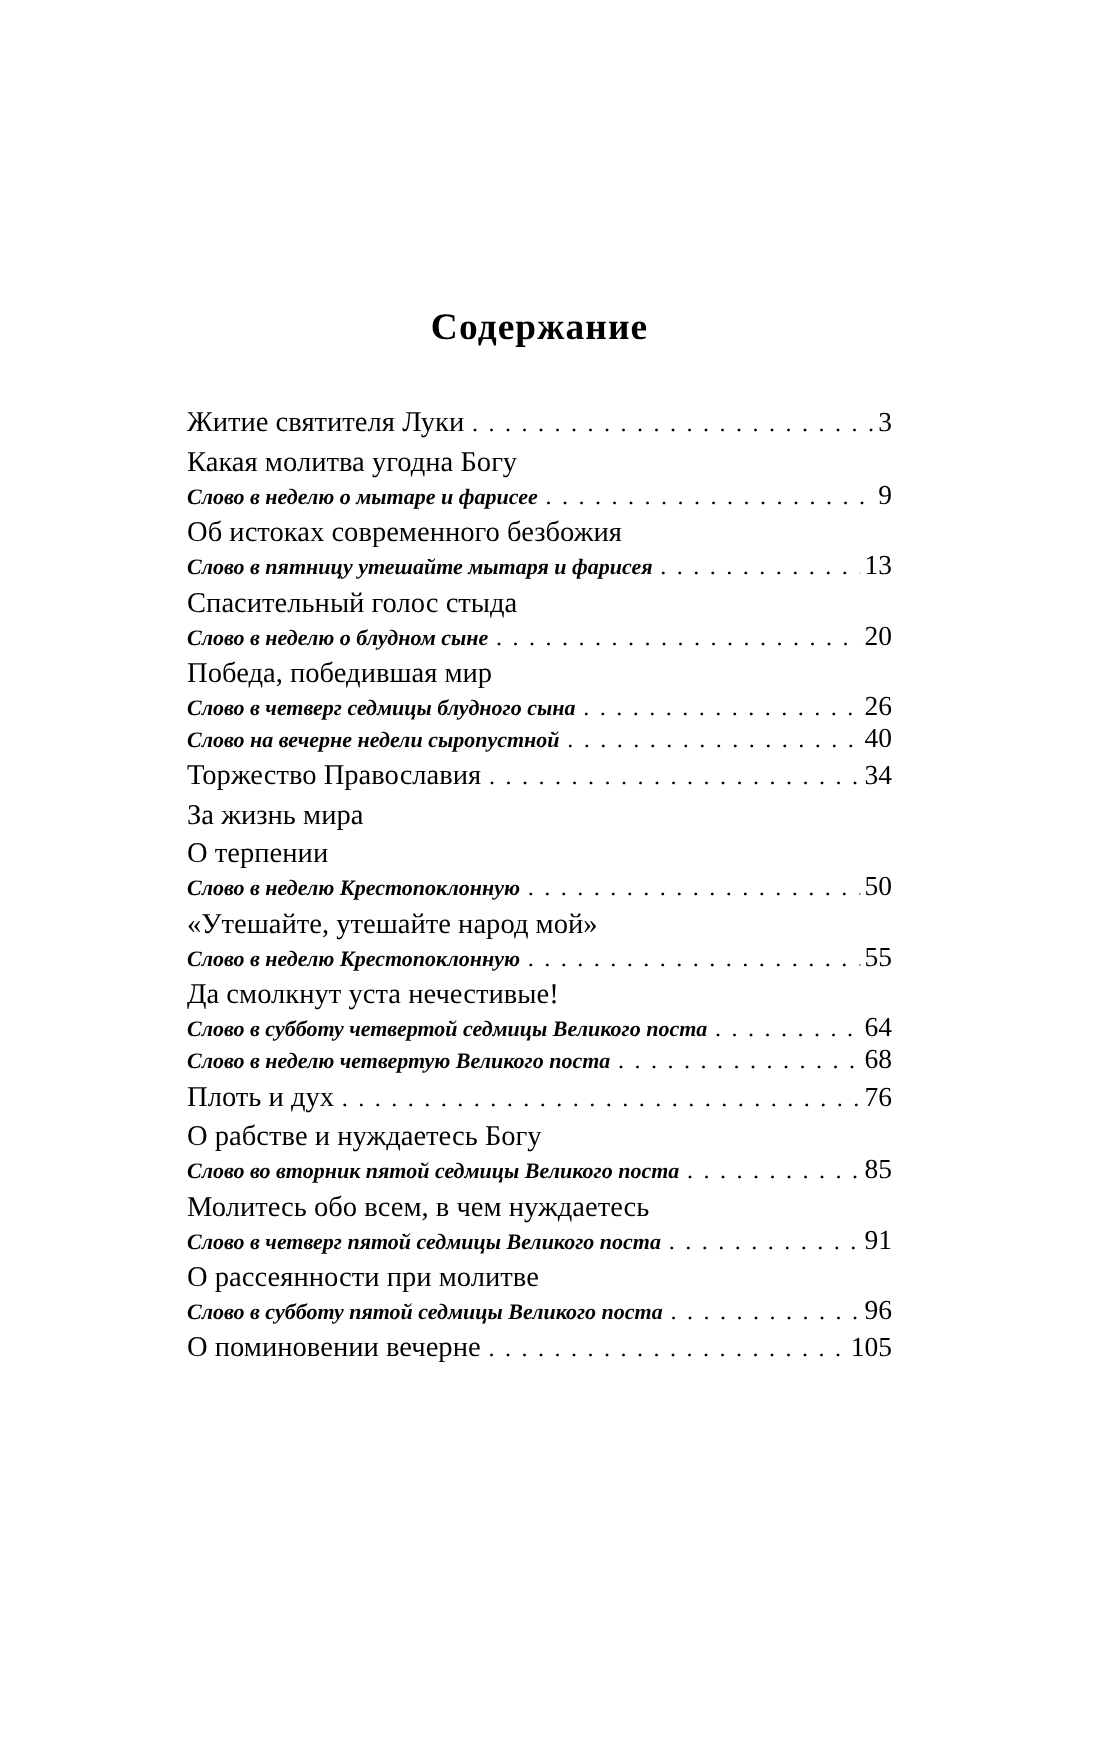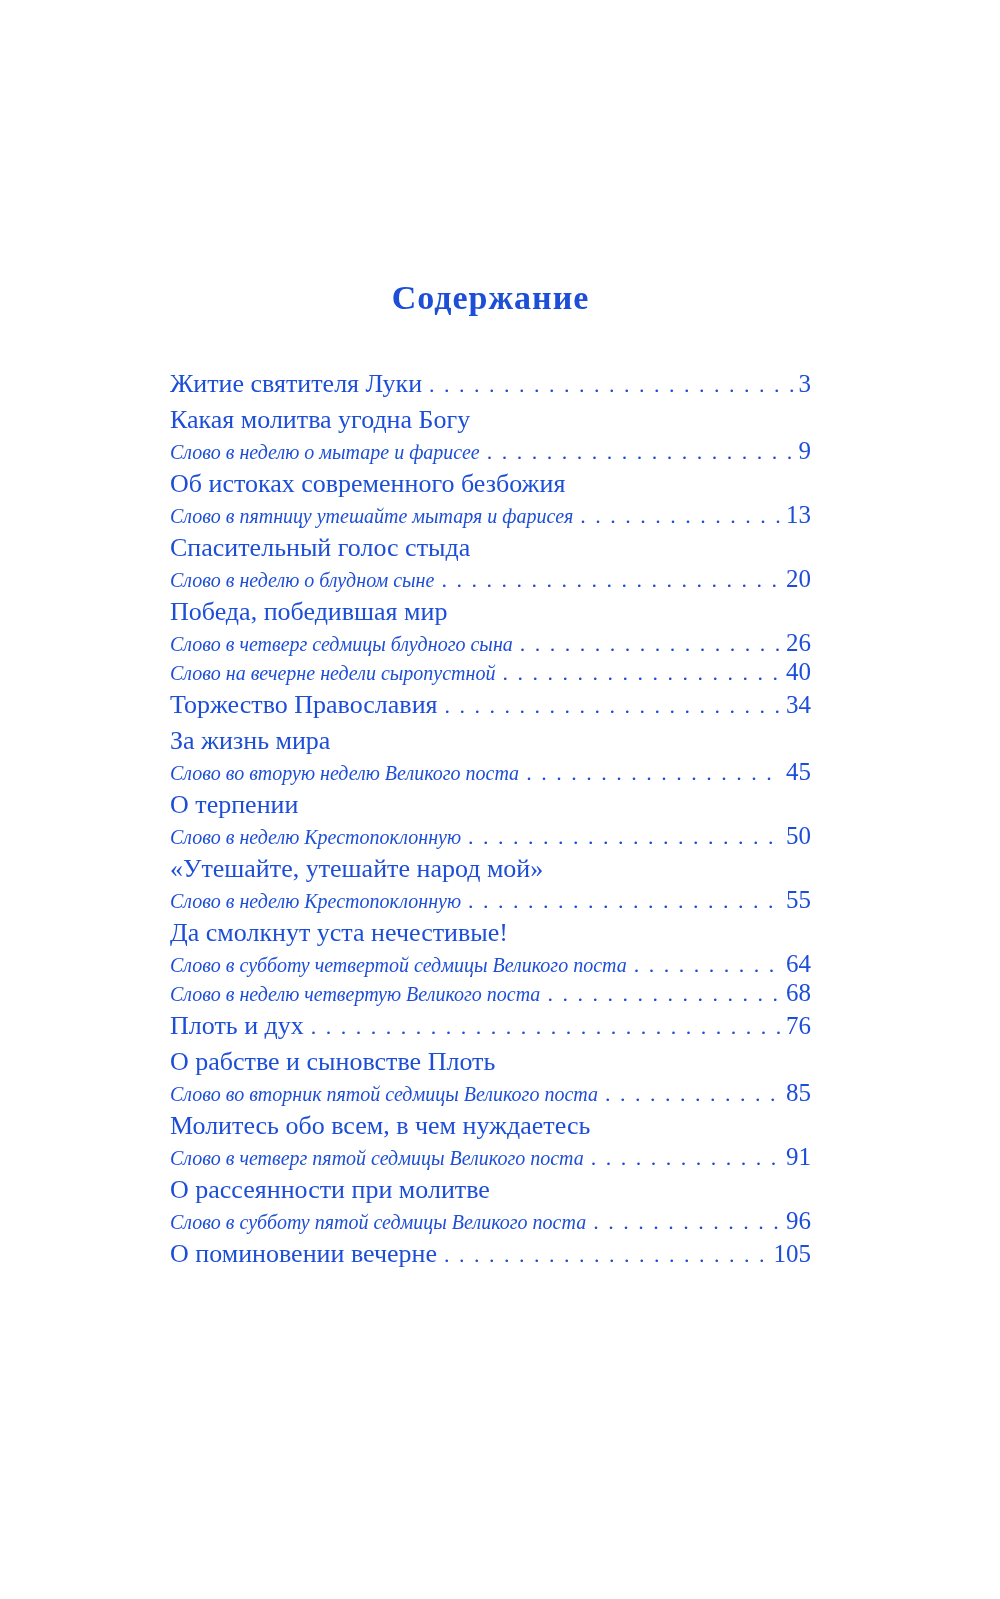--- a/index.html
+++ b/index.html
@@ -2,21 +2,21 @@
 <html><head>
 <meta charset="utf-8">
 <style>
   html, body { margin: 0; padding: 0; background: #ffffff; }
   .page {
     position: relative;
     width: 1000px;
     height: 1341px;
     background: #ffffff;
     font-family: "Liberation Serif", "DejaVu Serif", serif;
-    color: #1d4ed8;
+    color: #000000;
     overflow: hidden;
   }
   .content {
     position: absolute;
     left: 170px;
     top: 276px;
     width: 641px;
   }
   .toc-heading {
     text-align: center;
@@ -36,20 +36,21 @@
     display: flex;
     align-items: baseline;
   }
   .sub-line {
     line-height: 28px;
     white-space: nowrap;
   }
   .sub {
     font-style: italic;
     font-size: 20px;
+    font-weight: bold;
   }
   .leader {
     flex: 1;
     overflow: hidden;
     white-space: nowrap;
     margin: 0 4px 0 7px;
     font-size: 22px;
     font-style: normal;
   }
   .leader::after {
@@ -125,25 +126,20 @@
     <div class="entry">
       <div class="title-row">
         <span>Торжество Православия</span>
         <span class="leader"></span>
         <span class="pagenum">34</span>
       </div>
     </div>
 
     <div class="entry">
       <div class="title-line">За жизнь мира</div>
-      <div class="sub-line">
-        <span class="sub">Слово во вторую неделю Великого поста</span>
-        <span class="leader"></span>
-        <span class="pagenum">45</span>
-      </div>
     </div>
 
     <div class="entry">
       <div class="title-line">О терпении</div>
       <div class="sub-line">
         <span class="sub">Слово в неделю Крестопоклонную</span>
         <span class="leader"></span>
         <span class="pagenum">50</span>
       </div>
     </div>
@@ -176,21 +172,21 @@
 
     <div class="entry">
       <div class="title-row">
         <span>Плоть и дух</span>
         <span class="leader"></span>
         <span class="pagenum">76</span>
       </div>
     </div>
 
     <div class="entry">
-      <div class="title-line">О рабстве и сыновстве Плоть</div>
+      <div class="title-line">О рабстве и нуждаетесь Богу</div>
       <div class="sub-line">
         <span class="sub">Слово во вторник пятой седмицы Великого поста</span>
         <span class="leader"></span>
         <span class="pagenum">85</span>
       </div>
     </div>
 
     <div class="entry">
       <div class="title-line">Молитесь обо всем, в чем нуждаетесь</div>
       <div class="sub-line">

